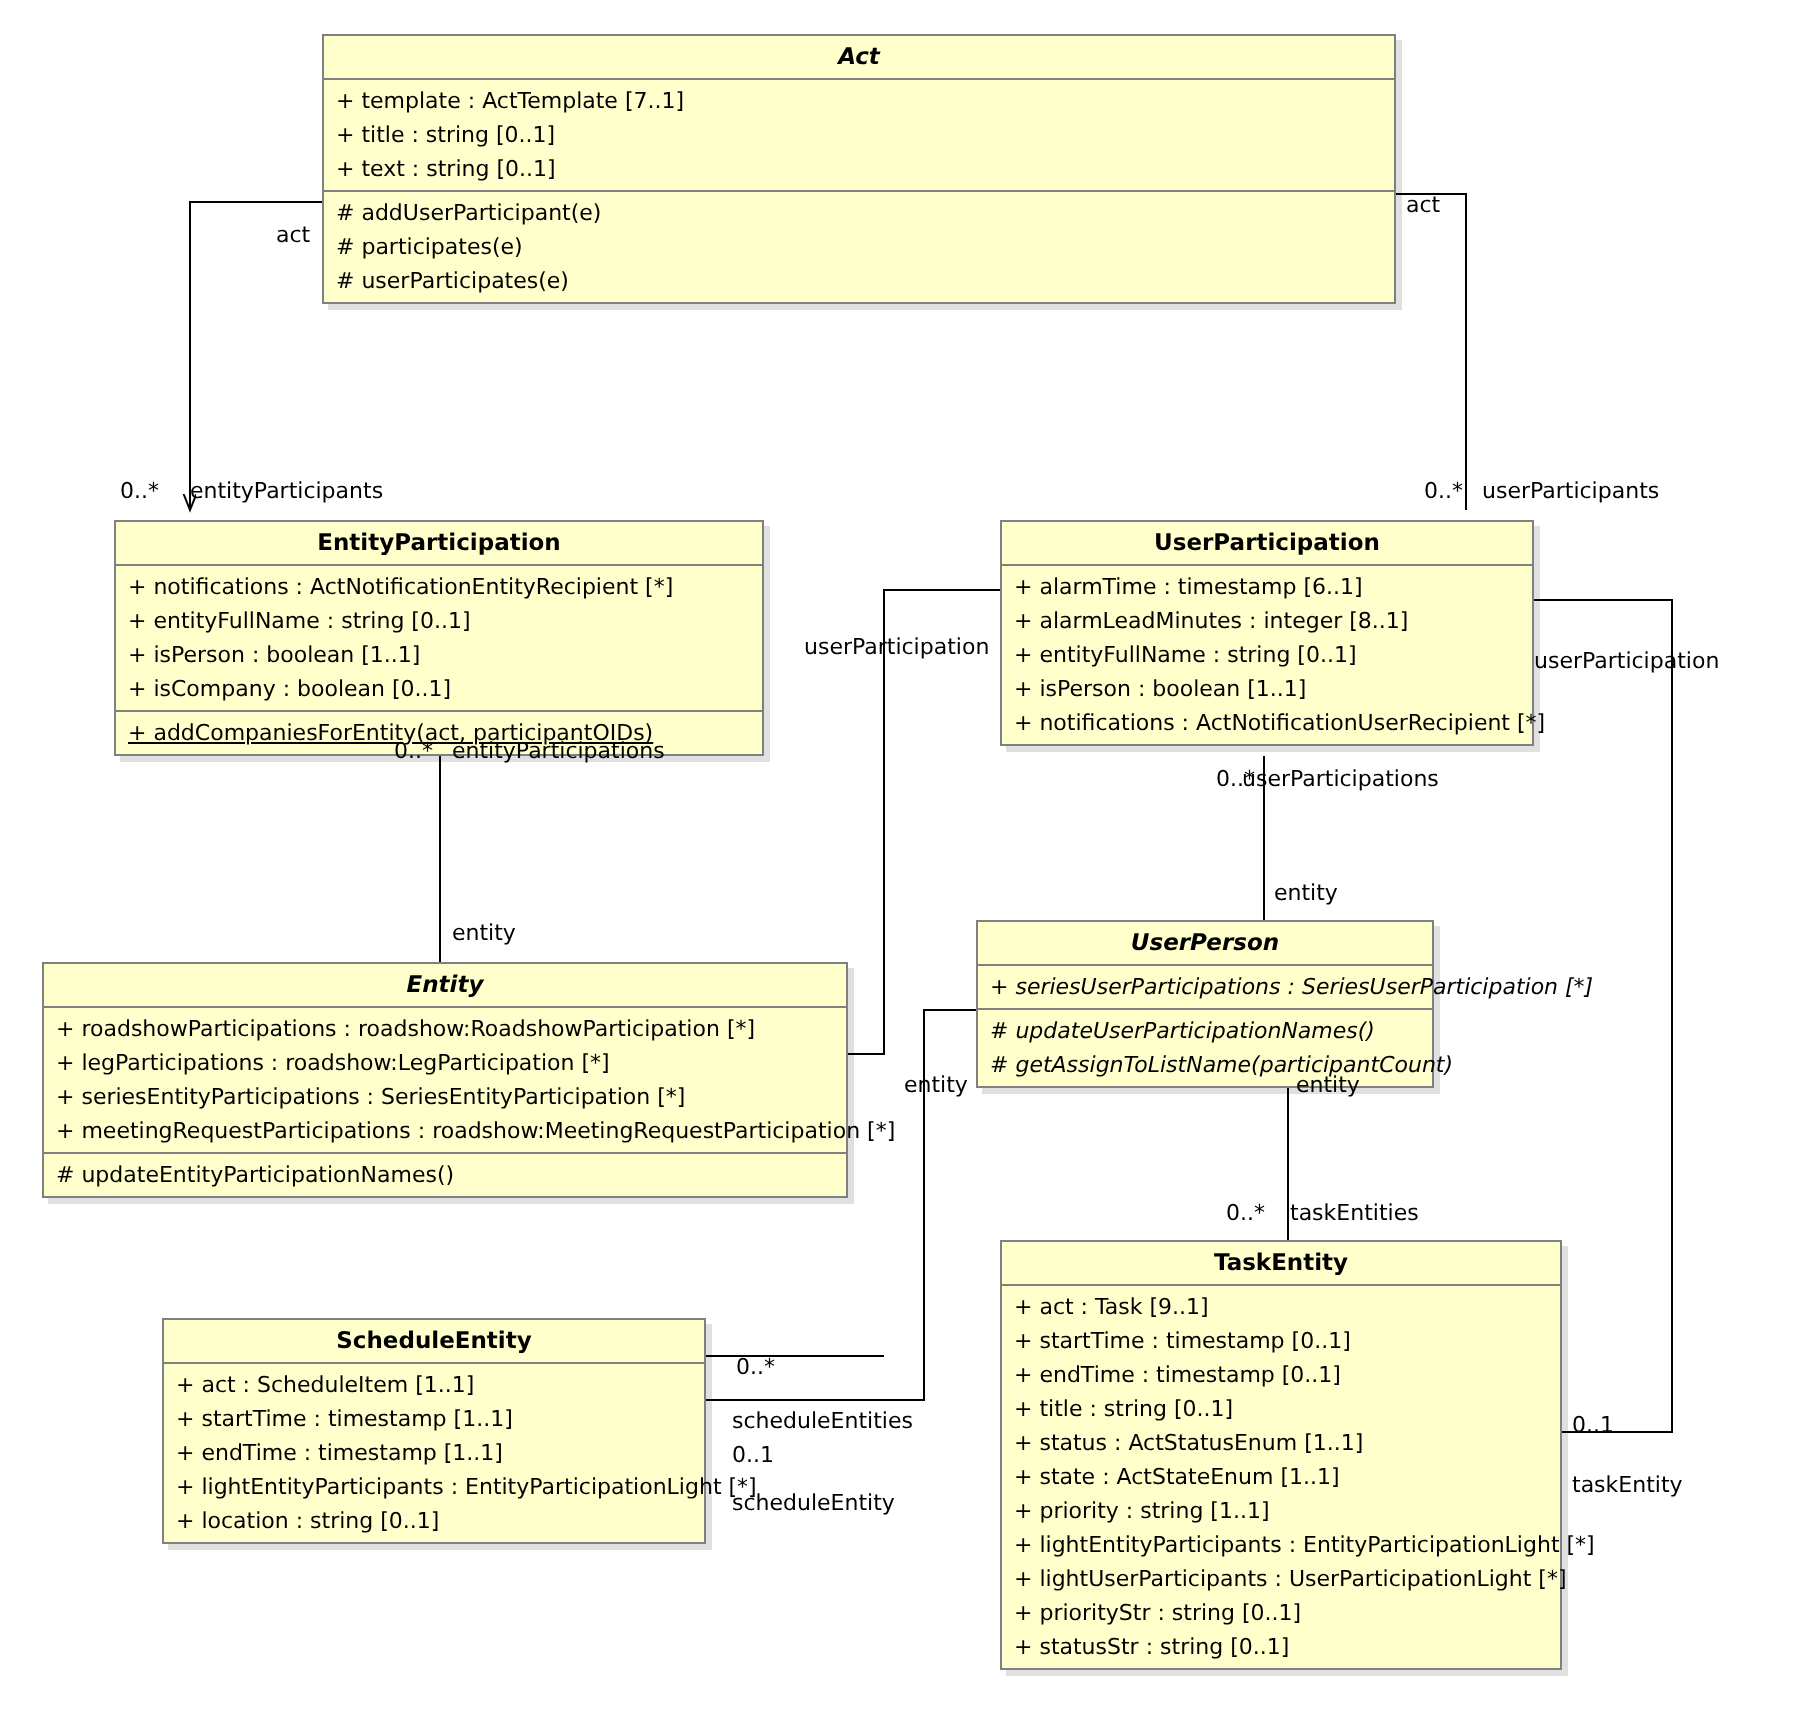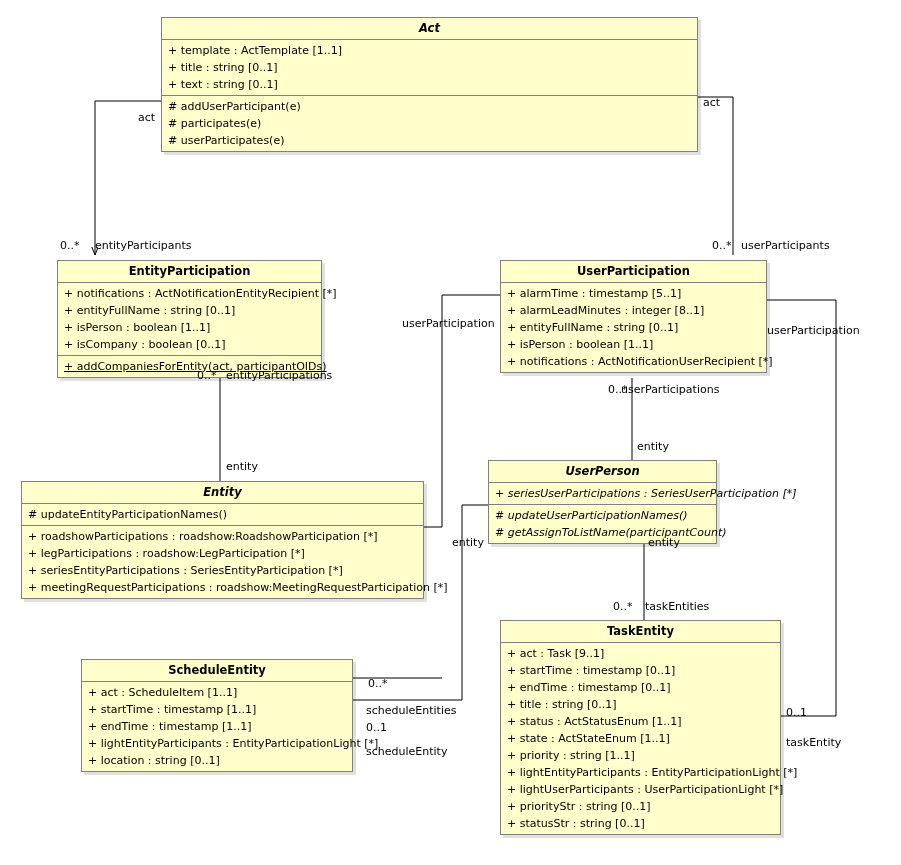--- a/index.html
+++ b/index.html
@@ -78,65 +78,65 @@
 
       <path d="M488,505 L462,505 L462,700 L353,700"></path>
 
       <path d="M353,678 L442,678"></path>
     </g>
   </svg>
 
   <div class="uml-class" style="left:161px;top:17px;width:537px;">
     <div class="uml-title italic">Act</div>
     <div class="uml-section">
-      <div class="uml-row">+ template : ActTemplate [1..1]</div>
+      <div class="uml-row">+ template : ActTemplate [7..1]</div>
       <div class="uml-row">+ title : string [0..1]</div>
       <div class="uml-row">+ text : string [0..1]</div>
     </div>
     <div class="uml-section">
       <div class="uml-row"># addUserParticipant(e)</div>
       <div class="uml-row"># participates(e)</div>
       <div class="uml-row"># userParticipates(e)</div>
     </div>
   </div>
 
-  <div class="uml-class" style="left:57px;top:260px;width:265px;">
+  <div class="uml-class" style="left:57px;top:260px;width:325px;">
     <div class="uml-title">EntityParticipation</div>
     <div class="uml-section">
       <div class="uml-row">+ notifications : ActNotificationEntityRecipient [*]</div>
       <div class="uml-row">+ entityFullName : string [0..1]</div>
       <div class="uml-row">+ isPerson : boolean [1..1]</div>
       <div class="uml-row">+ isCompany : boolean [0..1]</div>
     </div>
     <div class="uml-section">
       <div class="uml-row underline">+ addCompaniesForEntity(act, participantOIDs)</div>
     </div>
   </div>
 
   <div class="uml-class" style="left:500px;top:260px;width:267px;">
     <div class="uml-title">UserParticipation</div>
     <div class="uml-section">
-      <div class="uml-row">+ alarmTime : timestamp [5..1]</div>
+      <div class="uml-row">+ alarmTime : timestamp [6..1]</div>
       <div class="uml-row">+ alarmLeadMinutes : integer [8..1]</div>
       <div class="uml-row">+ entityFullName : string [0..1]</div>
       <div class="uml-row">+ isPerson : boolean [1..1]</div>
       <div class="uml-row">+ notifications : ActNotificationUserRecipient [*]</div>
     </div>
   </div>
 
   <div class="uml-class" style="left:21px;top:481px;width:403px;">
     <div class="uml-title italic">Entity</div>
     <div class="uml-section">
-      <div class="uml-row"># updateEntityParticipationNames()</div>
-    </div>
-    <div class="uml-section">
       <div class="uml-row">+ roadshowParticipations : roadshow:RoadshowParticipation [*]</div>
       <div class="uml-row">+ legParticipations : roadshow:LegParticipation [*]</div>
       <div class="uml-row">+ seriesEntityParticipations : SeriesEntityParticipation [*]</div>
       <div class="uml-row">+ meetingRequestParticipations : roadshow:MeetingRequestParticipation [*]</div>
+    </div>
+    <div class="uml-section">
+      <div class="uml-row"># updateEntityParticipationNames()</div>
     </div>
   </div>
 
   <div class="uml-class" style="left:488px;top:460px;width:229px;font-style:italic;">
     <div class="uml-title">UserPerson</div>
     <div class="uml-section">
       <div class="uml-row">+ seriesUserParticipations : SeriesUserParticipation [*]</div>
     </div>
     <div class="uml-section">
       <div class="uml-row"># updateUserParticipationNames()</div>

